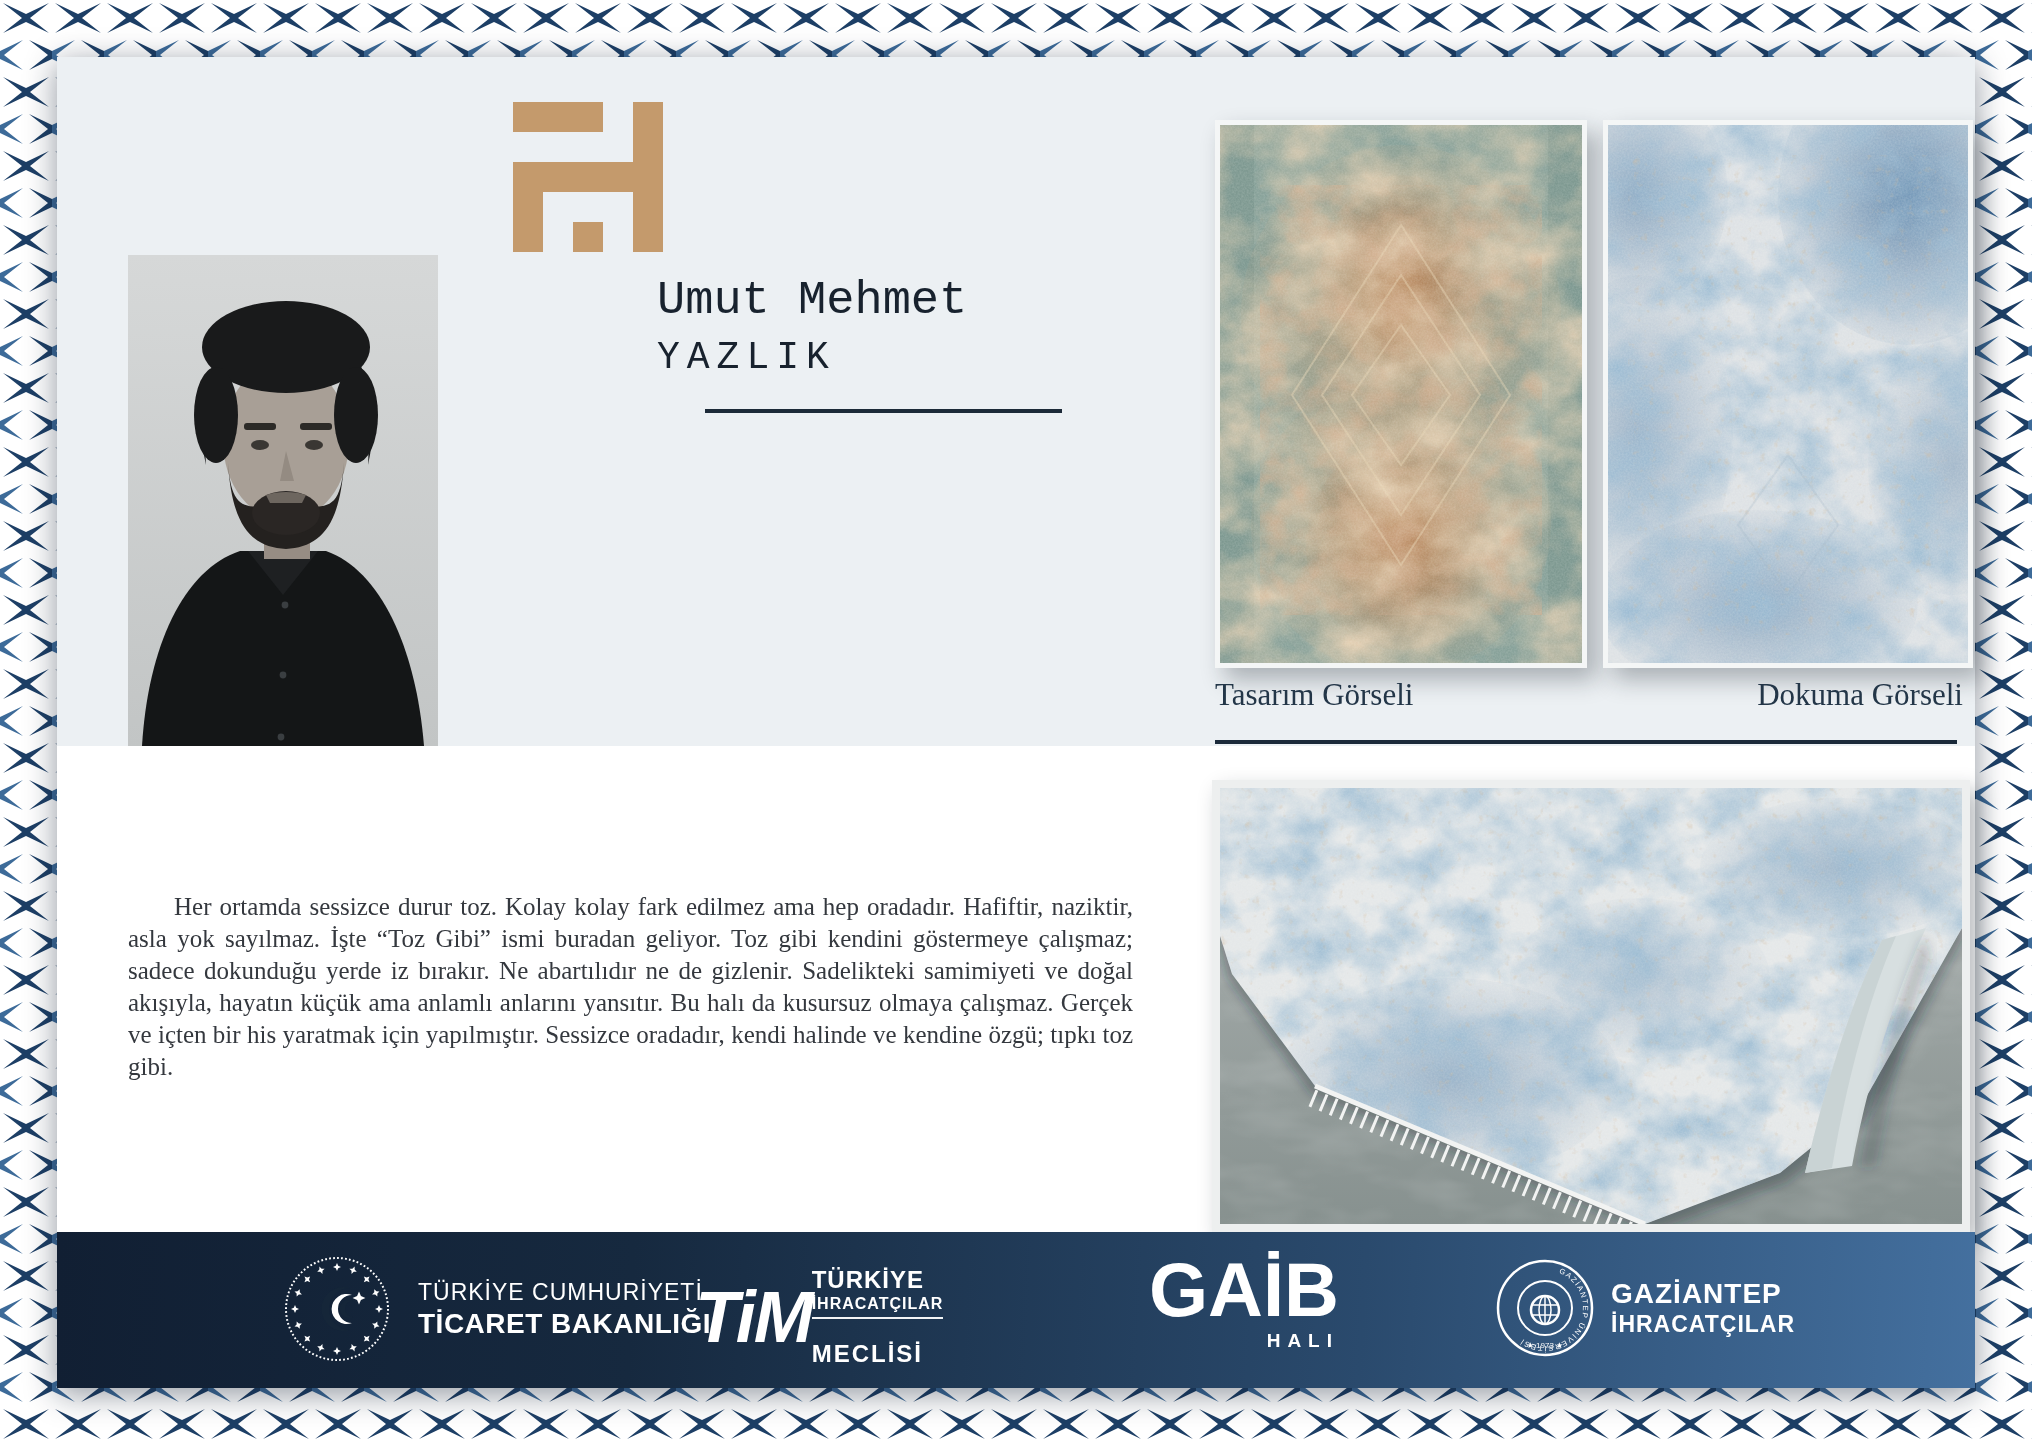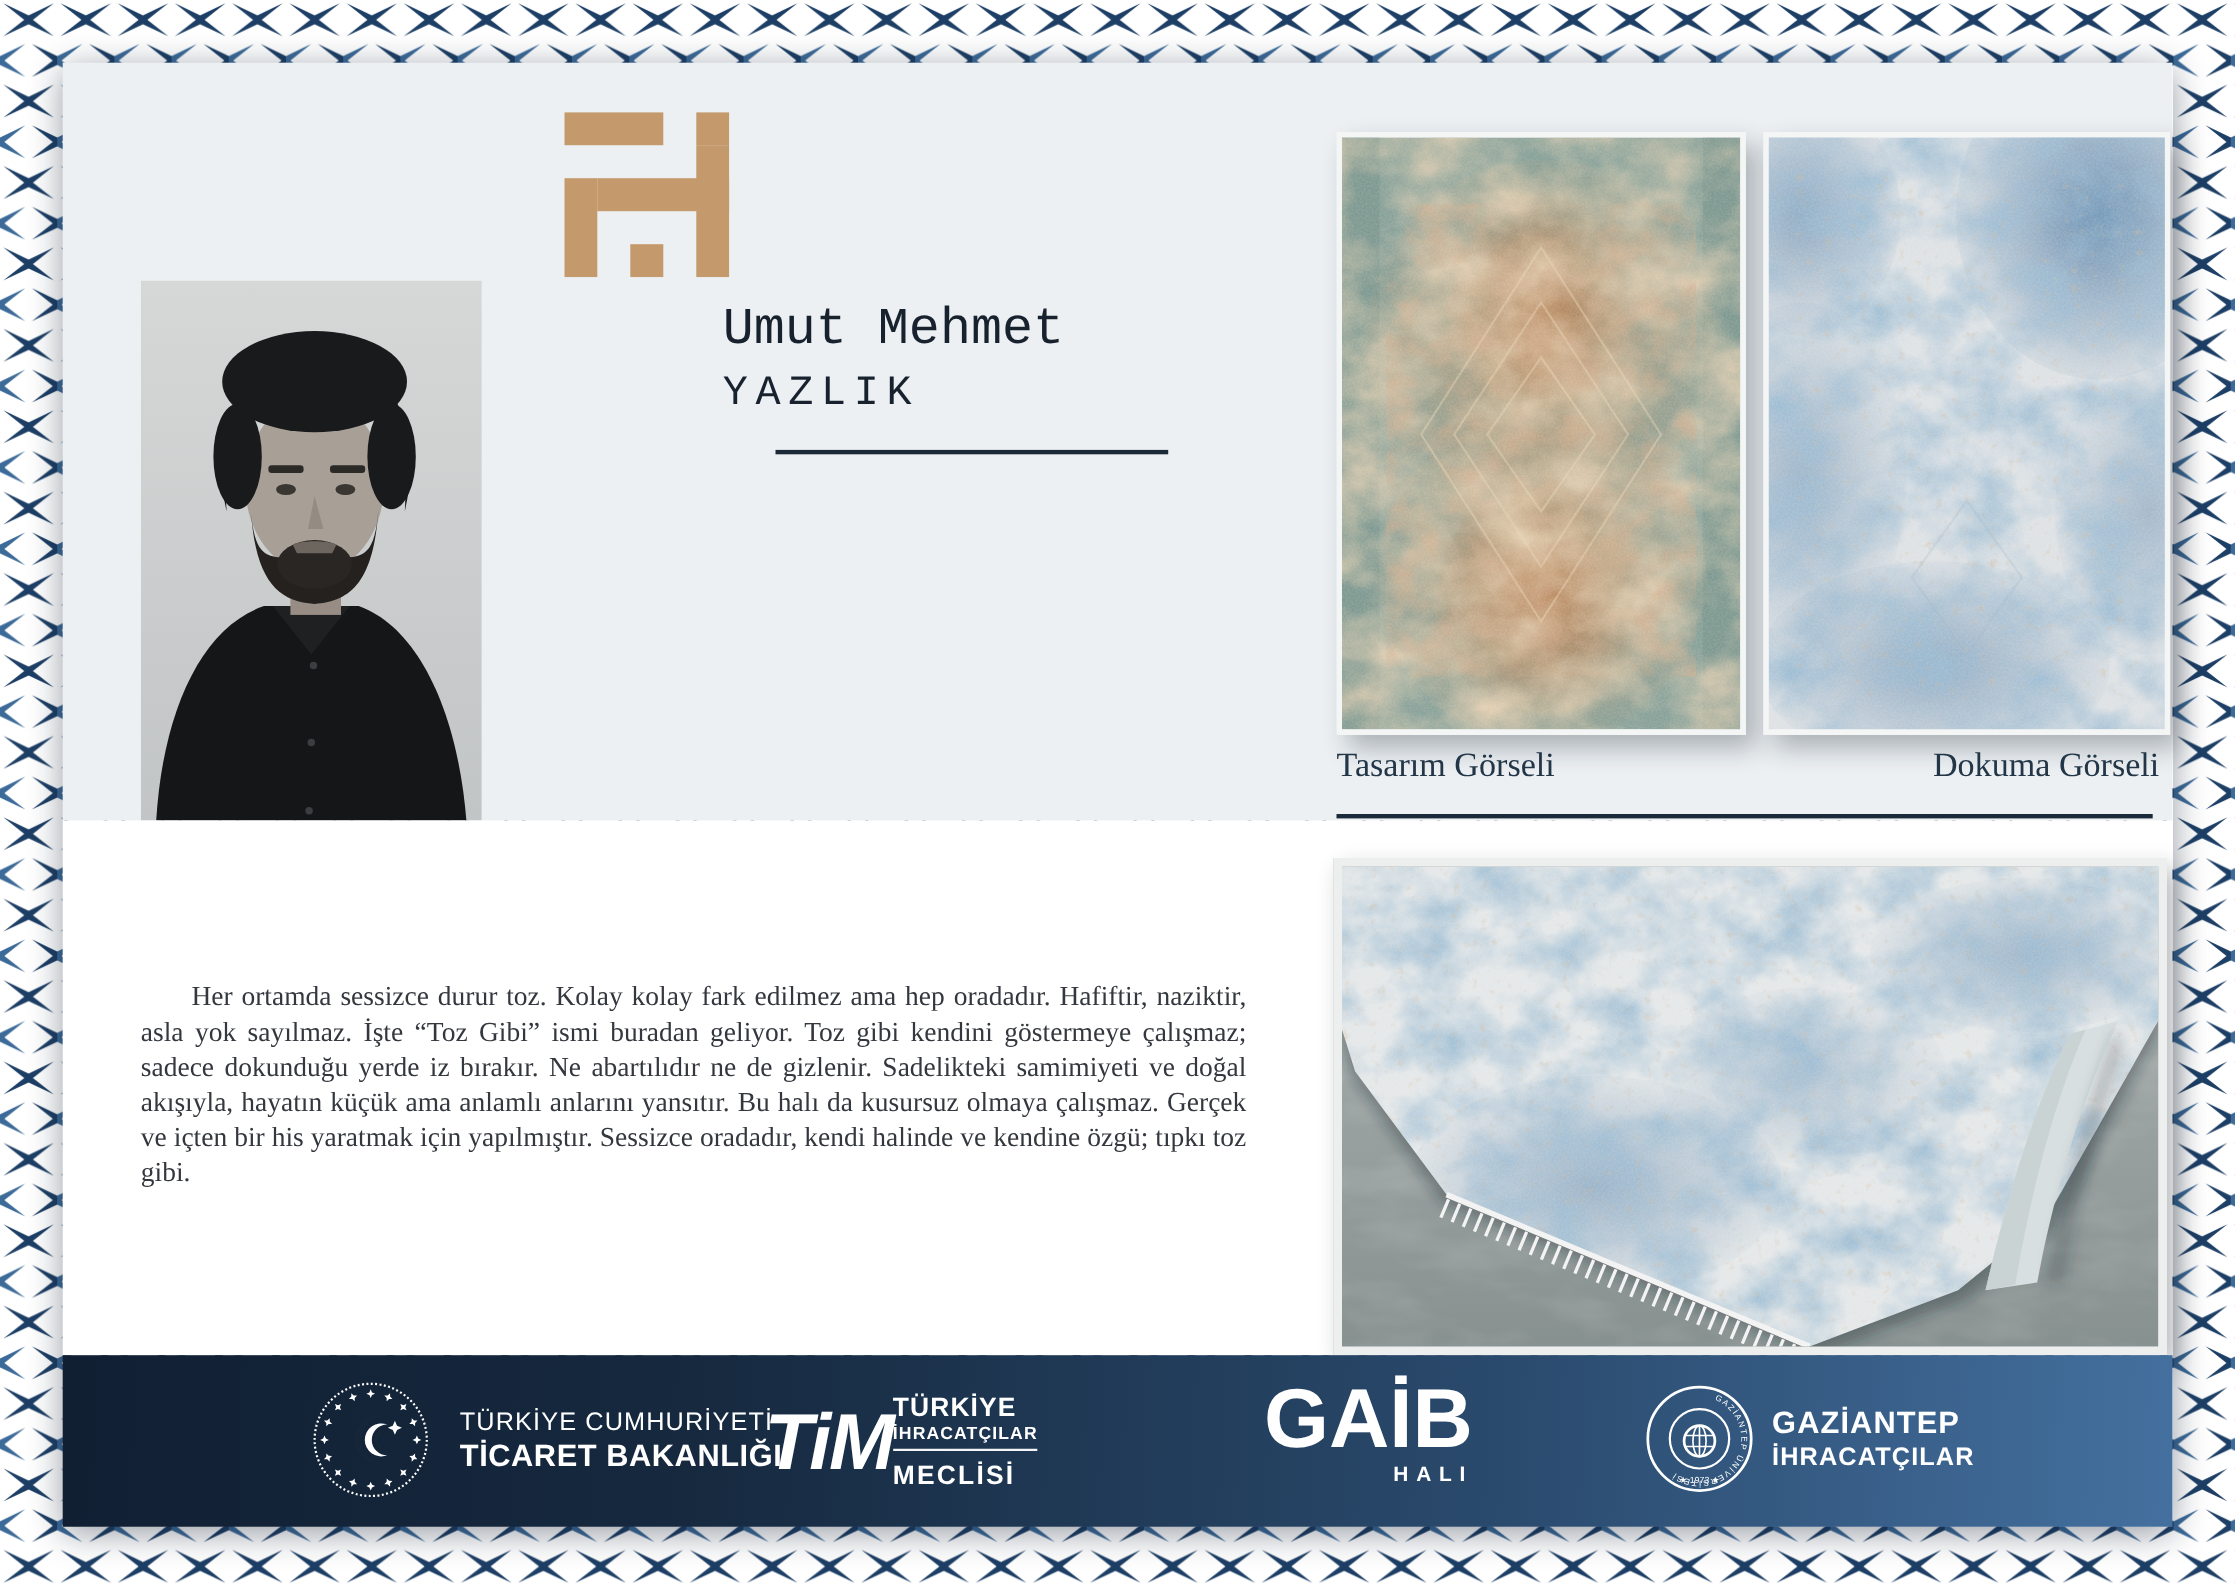--- a/index.html
+++ b/index.html
@@ -53,21 +53,21 @@
   
   .f-white{color:#ffffff;}
   .ministry{left:225px;top:22px;display:flex;align-items:center;gap:26px;}
   .ministry-l1{font-size:23px;font-weight:400;letter-spacing:1px;line-height:30px;}
   .ministry-l2{font-size:28px;font-weight:700;letter-spacing:.5px;line-height:34px;}
   .tim{left:638px;top:34px;display:flex;align-items:center;gap:0;}
   .tim-abbr{font-size:72px;font-weight:800;font-style:italic;letter-spacing:-2px;line-height:80px;}
   .tim-l1{font-size:24px;font-weight:700;letter-spacing:1px;line-height:27px;}
   .tim-l2{font-size:16px;font-weight:700;letter-spacing:1px;line-height:22px;
           border-bottom:2px solid rgba(255,255,255,.95);padding-bottom:2px;}
-  .tim-l3{font-size:24px;font-weight:700;letter-spacing:2px;line-height:29px;padding-top:8px;}
+  .tim-l3{font-size:24px;font-weight:700;letter-spacing:2px;line-height:29px;padding-top:20px;}
   .gaib{left:1062px;top:18px;width:250px;text-align:center;}
   .gaib-name{font-size:76px;font-weight:800;letter-spacing:0px;line-height:80px;}
   .gaib-sub{font-size:19px;font-weight:700;letter-spacing:7px;text-align:right;
             padding-right:30px;margin-top:0px;}
   .gazi{left:1438px;top:26px;display:flex;align-items:center;gap:16px;}
   .gazi-l1{font-size:28px;font-weight:800;letter-spacing:1px;line-height:32px;}
   .gazi-l2{font-size:23px;font-weight:800;letter-spacing:1px;line-height:28px;}
 </style>
 </head>
 <body>

